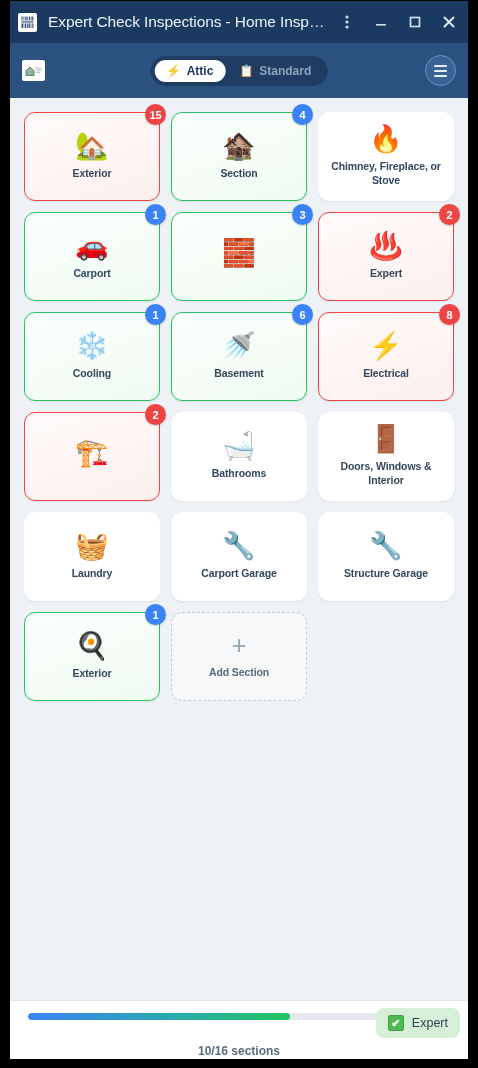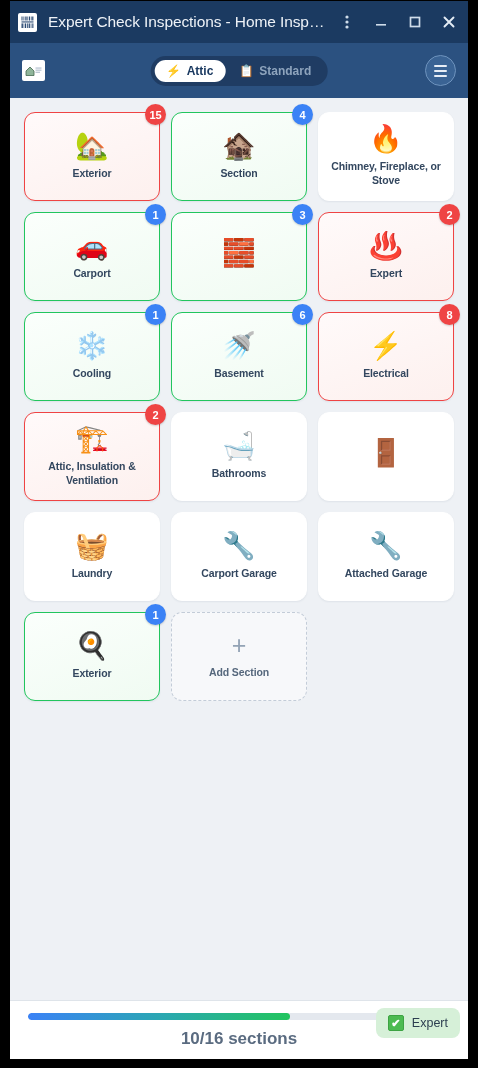--- a/index.html
+++ b/index.html
@@ -238,24 +238,24 @@
     overflow: hidden;
   }
   #progress-fill {
     height: 100%;
     width: 62%;
     border-radius: 4px;
     background: linear-gradient(90deg,#3b82f6 0%, #2aa8b0 52%, #22c55e 100%);
   }
   #progress-label {
     text-align: center;
-    font-size: 17px;
+    font-size: 12px;
     font-weight: bold;
     color: #5a6b80;
-    margin-top: 9px;
+    margin-top: 24px;
   }
   #saved-toast {
     position: absolute;
     right: 8px;
     top: 7px;
     background: #d6f0d8;
     border-radius: 8px;
     padding: 7px 12px;
     display: flex;
     align-items: center;
@@ -404,40 +404,40 @@
           <div class="card-label">Basement</div>
         </div>
         <div class="card state-red">
           <div class="badge red">8</div>
           <div class="card-emoji">⚡</div>
           <div class="card-label">Electrical</div>
         </div>
         <div class="card state-red">
           <div class="badge red">2</div>
           <div class="card-emoji">🏗️</div>
-          <div class="card-label">Attic, Insulation &amp; Ventilation</div>
         </div>
         <div class="card">
           <div class="card-emoji">🛁</div>
           <div class="card-label">Bathrooms</div>
         </div>
         <div class="card">
           <div class="card-emoji">🚪</div>
+          <div class="card-label">Doors, Windows &amp; Interior</div>
         </div>
         <div class="card">
           <div class="card-emoji">🧺</div>
           <div class="card-label">Laundry</div>
         </div>
         <div class="card">
           <div class="card-emoji">🔧</div>
           <div class="card-label">Carport Garage</div>
         </div>
         <div class="card">
           <div class="card-emoji">🔧</div>
-          <div class="card-label">Attached Garage</div>
+          <div class="card-label">Structure Garage</div>
         </div>
         <div class="card state-green">
           <div class="badge blue">1</div>
           <div class="card-emoji">🍳</div>
           <div class="card-label">Exterior</div>
         </div>
         <div class="card add-card">
           <div class="plus-glyph">+</div>
           <div class="card-label">Add Section</div>
         </div>

